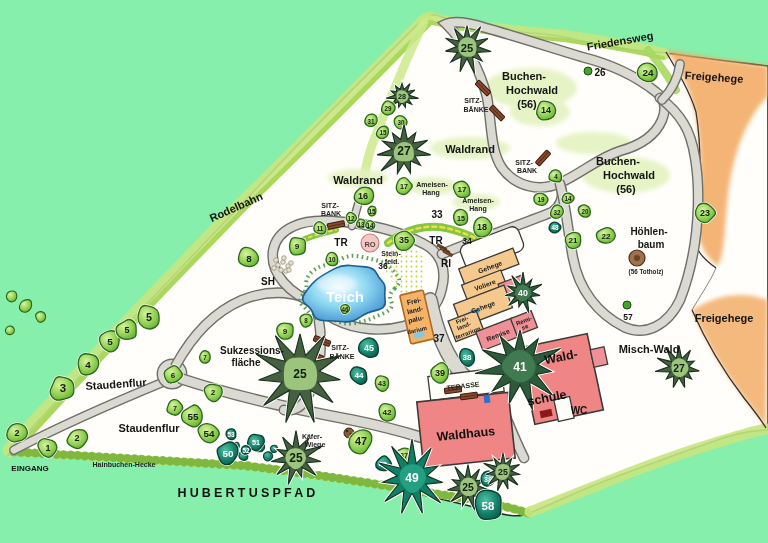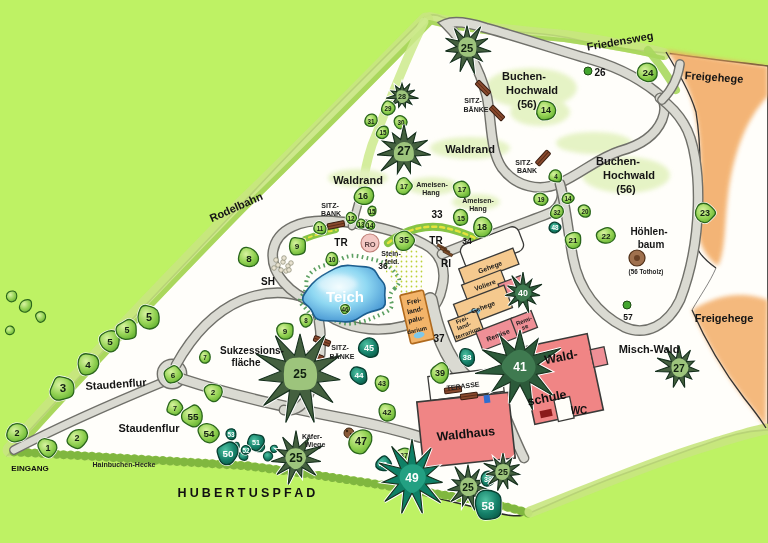--- a/index.html
+++ b/index.html
@@ -1,16 +1,16 @@
 <!DOCTYPE html>
 <html><head>
 <meta charset="utf-8">
 <style>
   html,body{margin:0;padding:0;background:#fdfdfb;}
-  .stage{position:relative;width:768px;height:543px;background:#bef264;overflow:hidden;
+  .stage{position:relative;width:768px;height:543px;background:#86efac;overflow:hidden;
          font-family:"Liberation Sans",sans-serif;}
   svg{display:block}
   text{font-family:"Liberation Sans",sans-serif;}
 </style>
 </head>
 <body>
 
 <div class="stage">
 <svg id="mapsvg" width="768" height="543" viewBox="0 0 768 543" xmlns="http://www.w3.org/2000/svg">
   <title>Waldschule Freigelände Lageplan</title>

